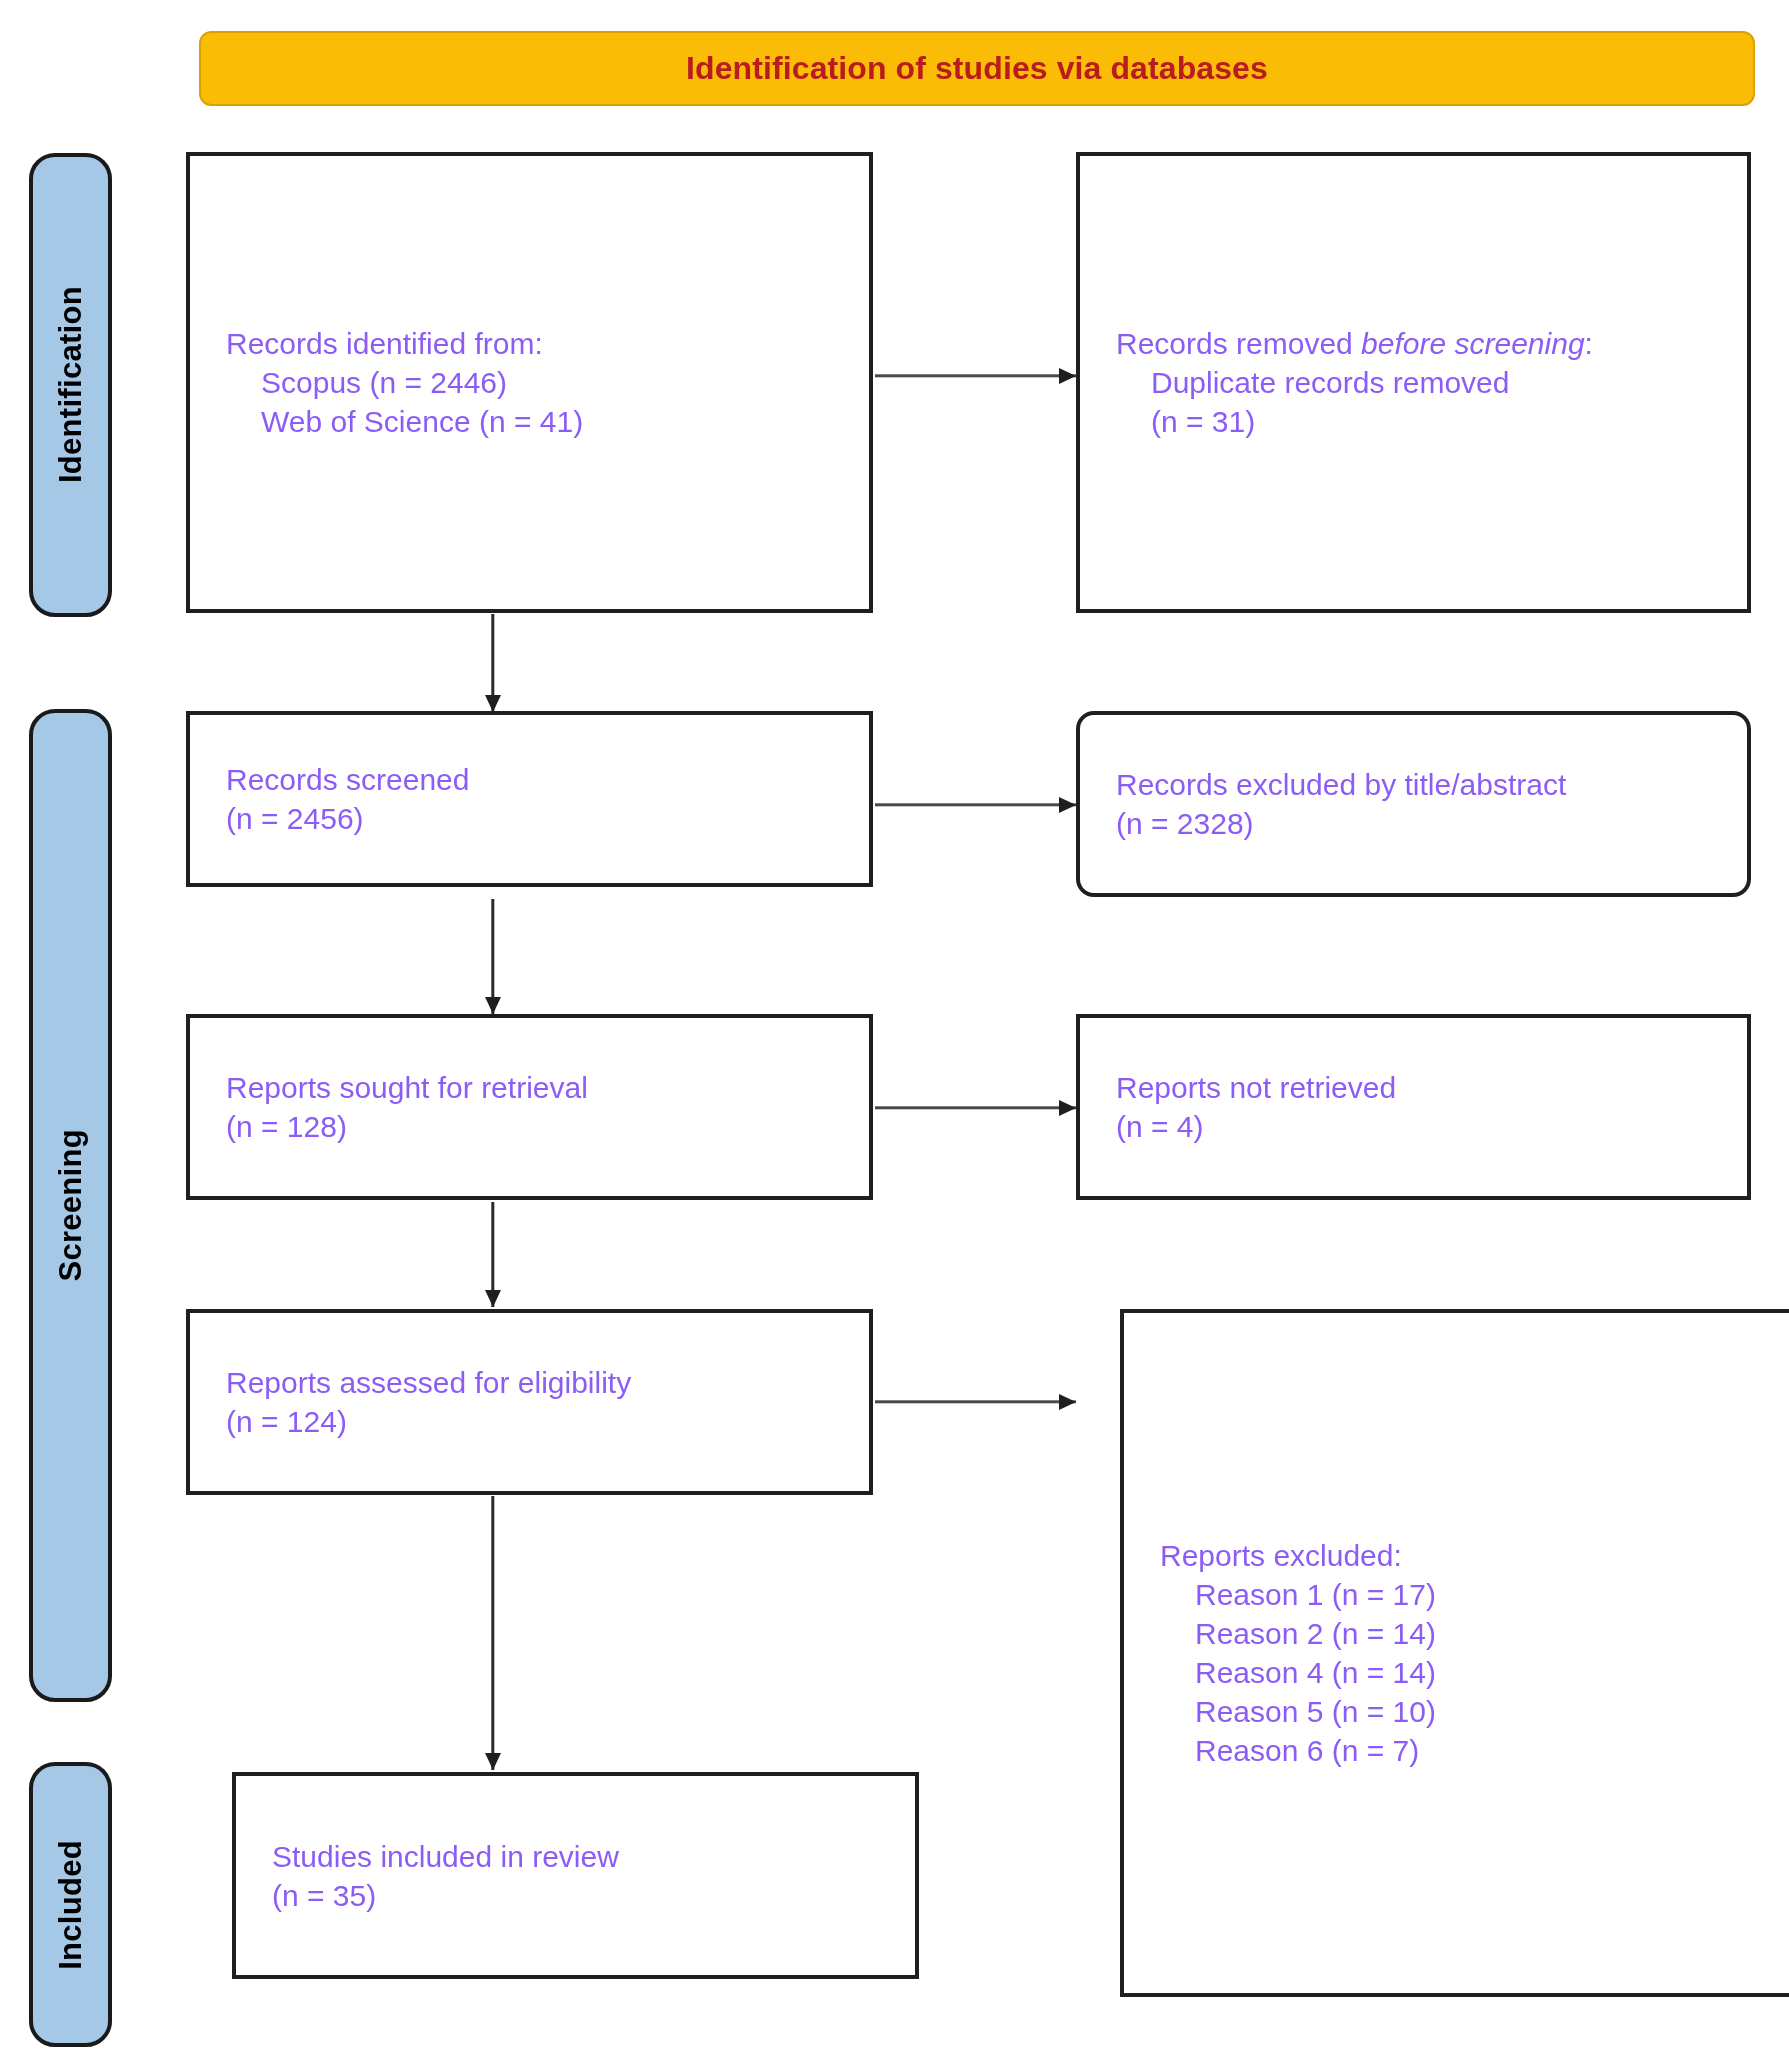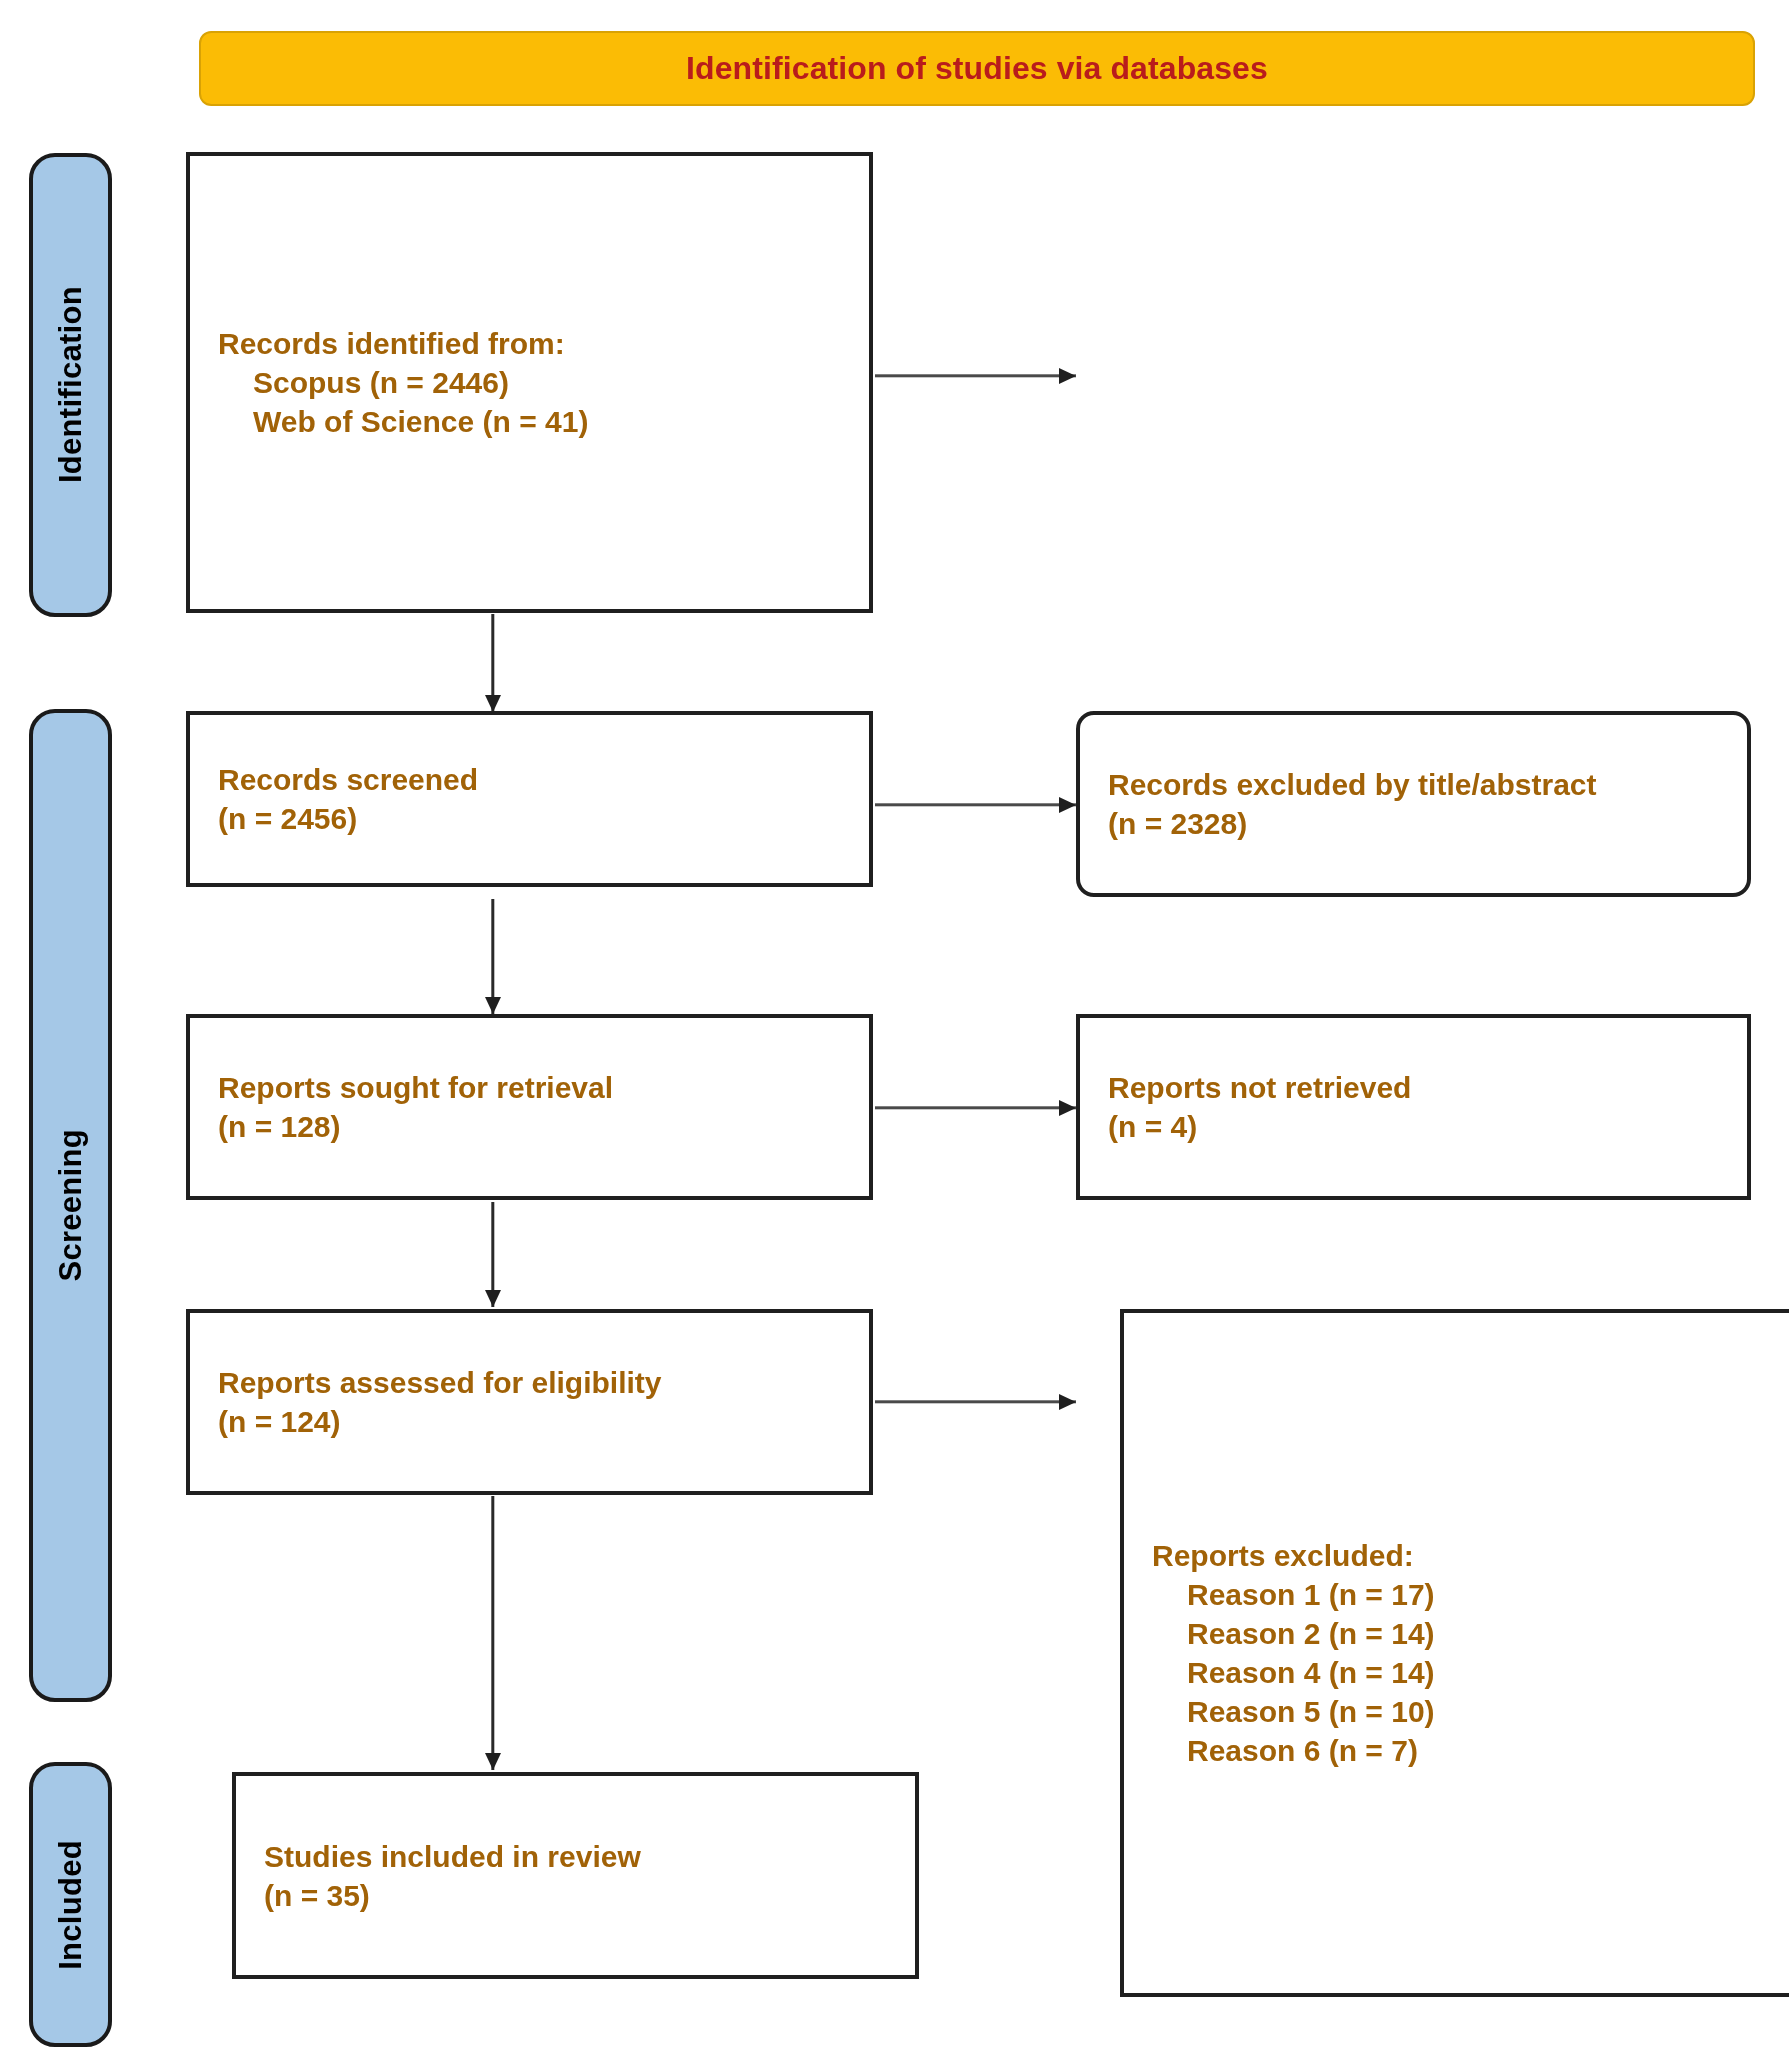--- a/index.html
+++ b/index.html
@@ -61,25 +61,24 @@
   .fbox {
     position: absolute;
     box-sizing: border-box;
     background: #ffffff;
     border: 4.1px solid #1f1f1f;
     display: flex;
     flex-direction: column;
     justify-content: center;
   }
   .fbox .inner {
-    padding: 0 28px;
+    padding: 0 36px;
     font-size: 30px;
     line-height: 1.30;
-    color: #a16207;
-    font-weight: bold;
+    color: #8b5cf6;
   }
   .fbox .line { white-space: pre; }
   .fbox .indent { padding-left: 35px; }
   .fbox em { font-style: italic; }
 
   
   .harrow, .varrow {
     position: absolute;
   }
   .harrow .shaft {
@@ -145,20 +144,27 @@
   </div>
 
   <div class="fbox" style="left:186px; top:152px; width:687px; height:461px;">
     <div class="inner">
       <div class="line">Records identified from:</div>
       <div class="line indent">Scopus (n = 2446)</div>
       <div class="line indent">Web of Science (n = 41)</div>
     </div>
   </div>
 
+  <div class="fbox" style="left:1076px; top:152px; width:675px; height:461px;">
+    <div class="inner">
+      <div class="line"><span>Records removed </span><em>before screening</em><span>:</span></div>
+      <div class="line indent">Duplicate records removed</div>
+      <div class="line indent">(n = 31)</div>
+    </div>
+  </div>
 
   <div class="harrow" style="left:875px; top:362px; width:201px; height:27px;">
     <span class="shaft"></span>
     <span class="head"></span>
   </div>
 
   <div class="varrow" style="left:479px; top:614px; width:27px; height:98px;">
     <span class="shaft"></span>
     <span class="head"></span>
   </div>

